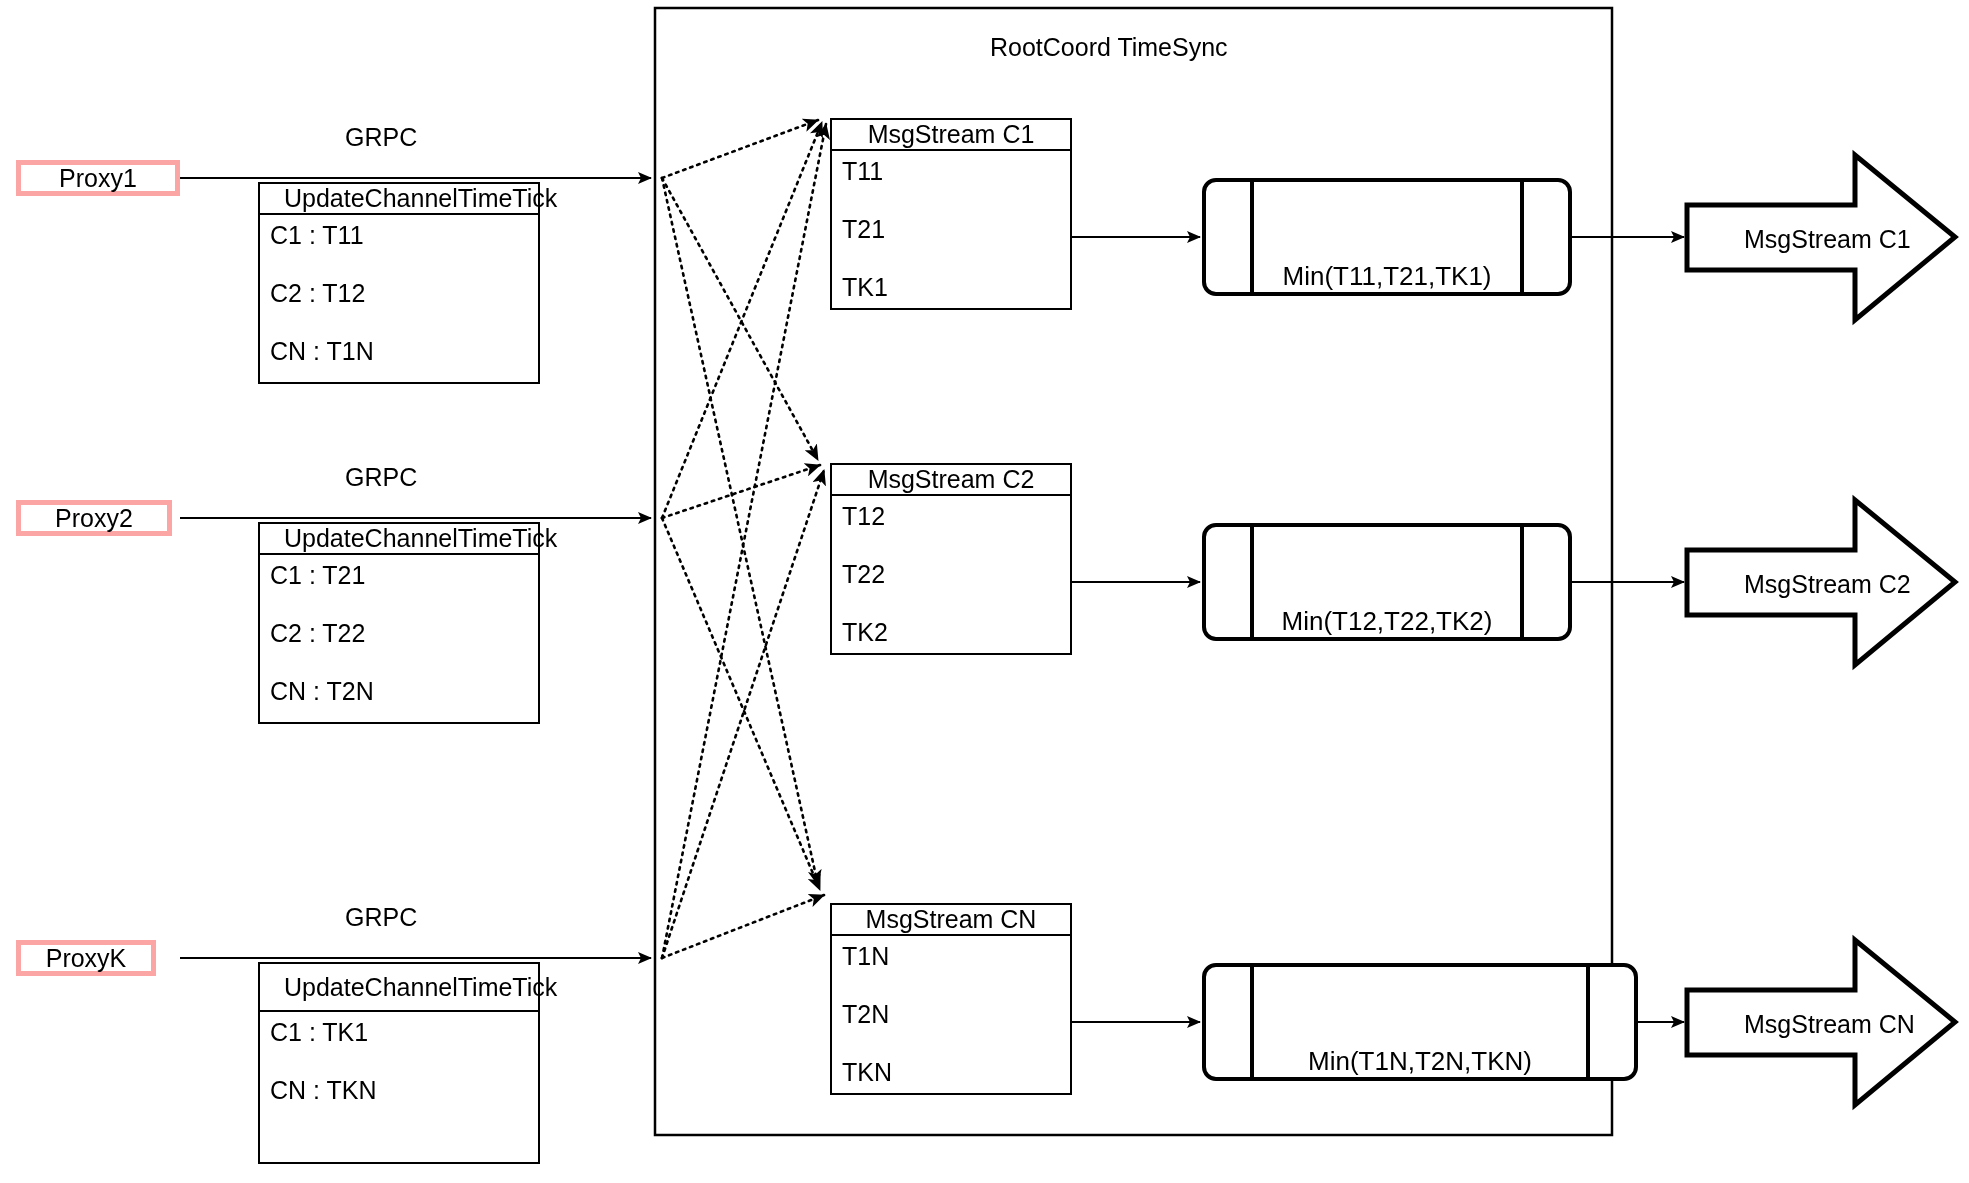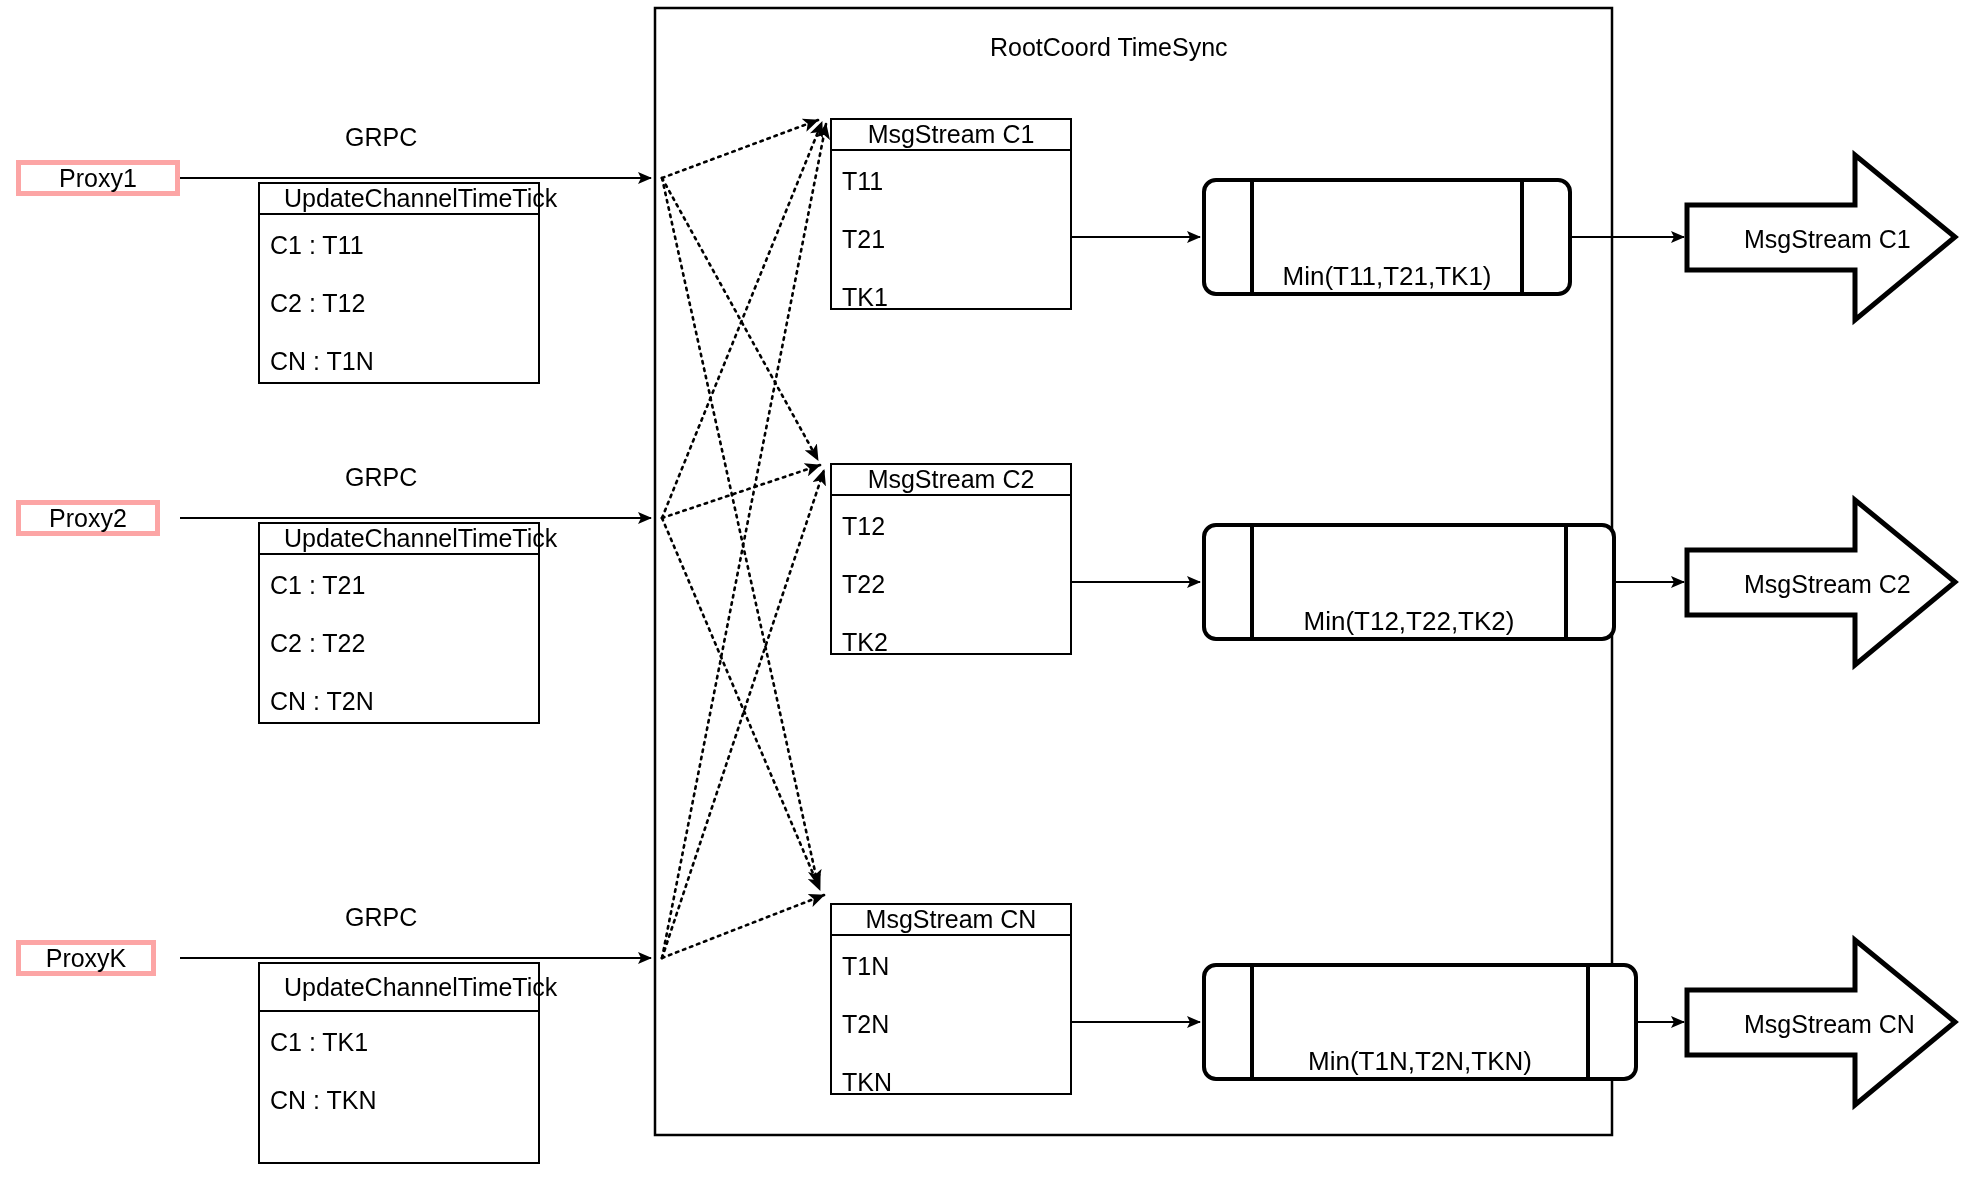--- a/index.html
+++ b/index.html
@@ -52,21 +52,20 @@
     box-sizing: border-box;
   }
   .record-title.center { justify-content: center; }
   .record-title.left { justify-content: flex-start; padding-left: 24px; }
   .record-body {
     flex: 1;
     display: flex;
     flex-direction: column;
     box-sizing: border-box;
     padding-left: 10px;
-    padding-top: 10px;
   }
   .record-body .row {
     font-size: 25px;
     line-height: 1;
     height: 40px;
     display: flex;
     align-items: center;
   }
   .record-body.spaced .row { margin-bottom: 18px; }
   
@@ -190,21 +189,21 @@
   </div>
 
   <div class="process" style="left:1202px; top:178px; width:370px; height:118px;">
     <span class="bar left"></span>
     <span class="bar right"></span>
     <span class="plabel">Min(T11,T21,TK1)</span>
   </div>
 
   <div class="blockarrow-label" style="left:1744px; top:225px;">MsgStream C1</div>
 
-  <div class="node proxy-box" style="left:16px; top:500px; width:144px; height:36px;">
+  <div class="node proxy-box" style="left:16px; top:500px; width:156px; height:36px;">
     <span>Proxy2</span>
   </div>
 
   <div class="node record" style="left:258px; top:522px; width:282px; height:202px;">
     <div class="record-title left" style="height:48px;">UpdateChannelTimeTick</div>
     <div class="record-body spaced">
       <div class="row">C1 :  T21</div>
       <div class="row">C2 :  T22</div>
       <div class="row">CN : T2N</div>
     </div>
@@ -212,21 +211,21 @@
 
   <div class="node record" style="left:830px; top:463px; width:242px; height:192px;">
     <div class="record-title center" style="height:44px;">MsgStream C2</div>
     <div class="record-body spaced">
       <div class="row">T12</div>
       <div class="row">T22</div>
       <div class="row">TK2</div>
     </div>
   </div>
 
-  <div class="process" style="left:1202px; top:523px; width:414px; height:118px;">
+  <div class="process" style="left:1202px; top:523px; width:370px; height:118px;">
     <span class="bar left"></span>
     <span class="bar right"></span>
     <span class="plabel">Min(T12,T22,TK2)</span>
   </div>
 
   <div class="blockarrow-label" style="left:1744px; top:570px;">MsgStream C2</div>
 
   <div class="node proxy-box" style="left:16px; top:940px; width:140px; height:36px;">
     <span>ProxyK</span>
   </div>

